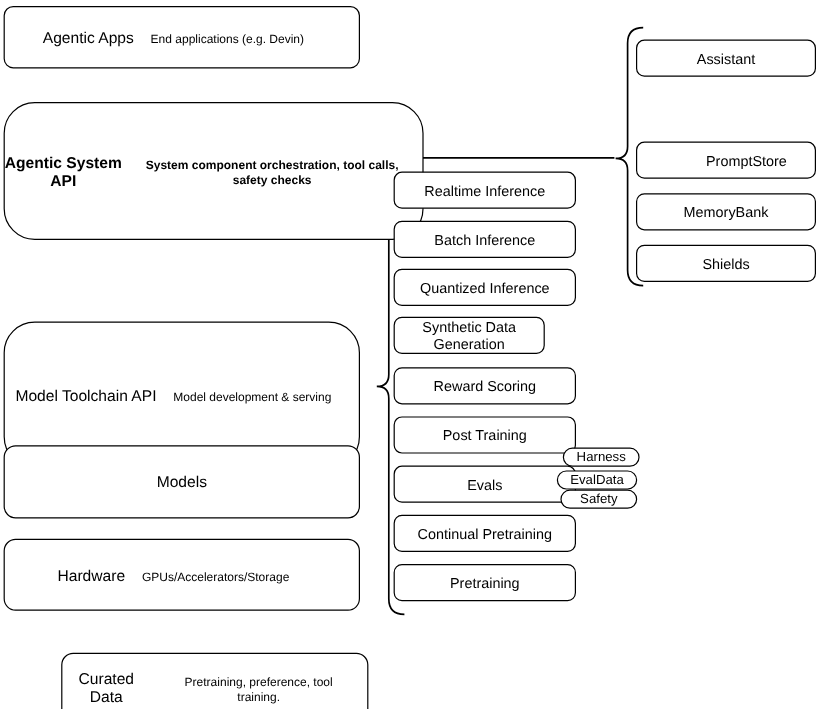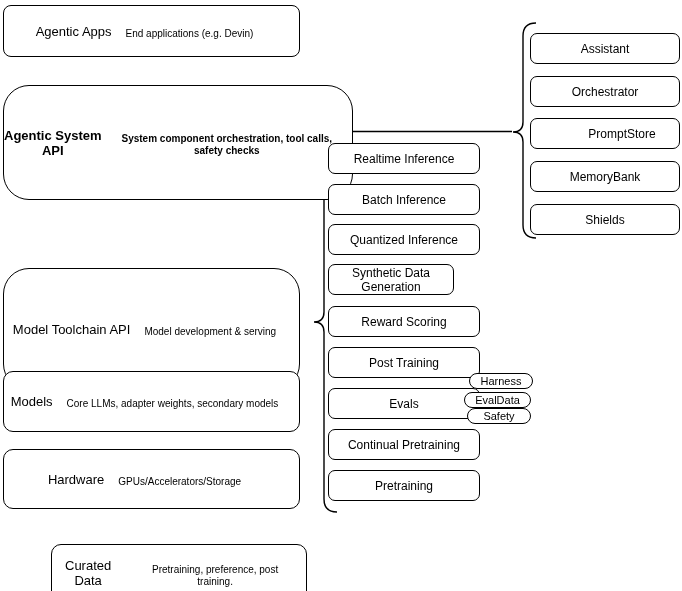--- a/index.html
+++ b/index.html
@@ -73,46 +73,44 @@
     <div class="subtitle">System component orchestration, tool calls, safety checks</div>
   </div>
 
   <div class="box left-box r26" style="left:3px; top:223px; width:297px; height:122px;margin-top:45px;">
     <div class="title">Model Toolchain API</div>
     <div class="subtitle">Model development &amp; serving</div>
   </div>
 
   <div class="box left-box r10" style="left:3px; top:371px; width:297px; height:61px;">
     <div class="title">Models</div>
-    <div class="subtitle">Core LLMs, adapter weights, secondary models</div>
   </div>
 
   <div class="box left-box r10" style="left:3px; top:449px; width:297px; height:60px;">
     <div class="title">Hardware</div>
     <div class="subtitle">GPUs/Accelerators/Storage</div>
   </div>
 
   <div class="box left-box r10" style="left:3px; top:544px; width:256px; height:58px;margin-left:48px;">
     <div class="title">Curated Data</div>
-    <div class="subtitle">Pretraining, preference, post training.</div>
+    <div class="subtitle">Pretraining, preference, tool training.</div>
   </div>
 
   <div class="box node" style="left:328px; top:143px; width:152px; height:31px;">Realtime Inference</div>
   <div class="box node" style="left:328px; top:184px; width:152px; height:31px;">Batch Inference</div>
   <div class="box node" style="left:328px; top:224px; width:152px; height:31px;">Quantized Inference</div>
   <div class="box node" style="left:328px; top:264px; width:126px; height:31px;">Synthetic Data Generation</div>
   <div class="box node" style="left:328px; top:306px; width:152px; height:31px;">Reward Scoring</div>
   <div class="box node" style="left:328px; top:347px; width:152px; height:31px;">Post Training</div>
   <div class="box node" style="left:328px; top:388px; width:152px; height:31px;">Evals</div>
   <div class="box node" style="left:328px; top:429px; width:152px; height:31px;">Continual Pretraining</div>
   <div class="box node" style="left:328px; top:470px; width:152px; height:31px;">Pretraining</div>
 
   <div class="pill" style="left:469px; top:373px; width:64px; height:16px;">Harness</div>
   <div class="pill" style="left:464px; top:392px; width:67px; height:16px;">EvalData</div>
   <div class="pill" style="left:467px; top:408px; width:64px; height:16px;">Safety</div>
 
   <div class="box node" style="left:530px; top:33px; width:150px; height:31px;">Assistant</div>
-  <div class="box node" style="left:530px; top:76px; width:150px; height:31px;">Orchestrator</div>
   <div class="box node" style="left:530px; top:118px; width:150px; height:31px;padding-left:34px;">PromptStore</div>
   <div class="box node" style="left:530px; top:161px; width:150px; height:31px;">MemoryBank</div>
   <div class="box node" style="left:530px; top:204px; width:150px; height:31px;">Shields</div>
 
 </div>
 
 </body></html>

